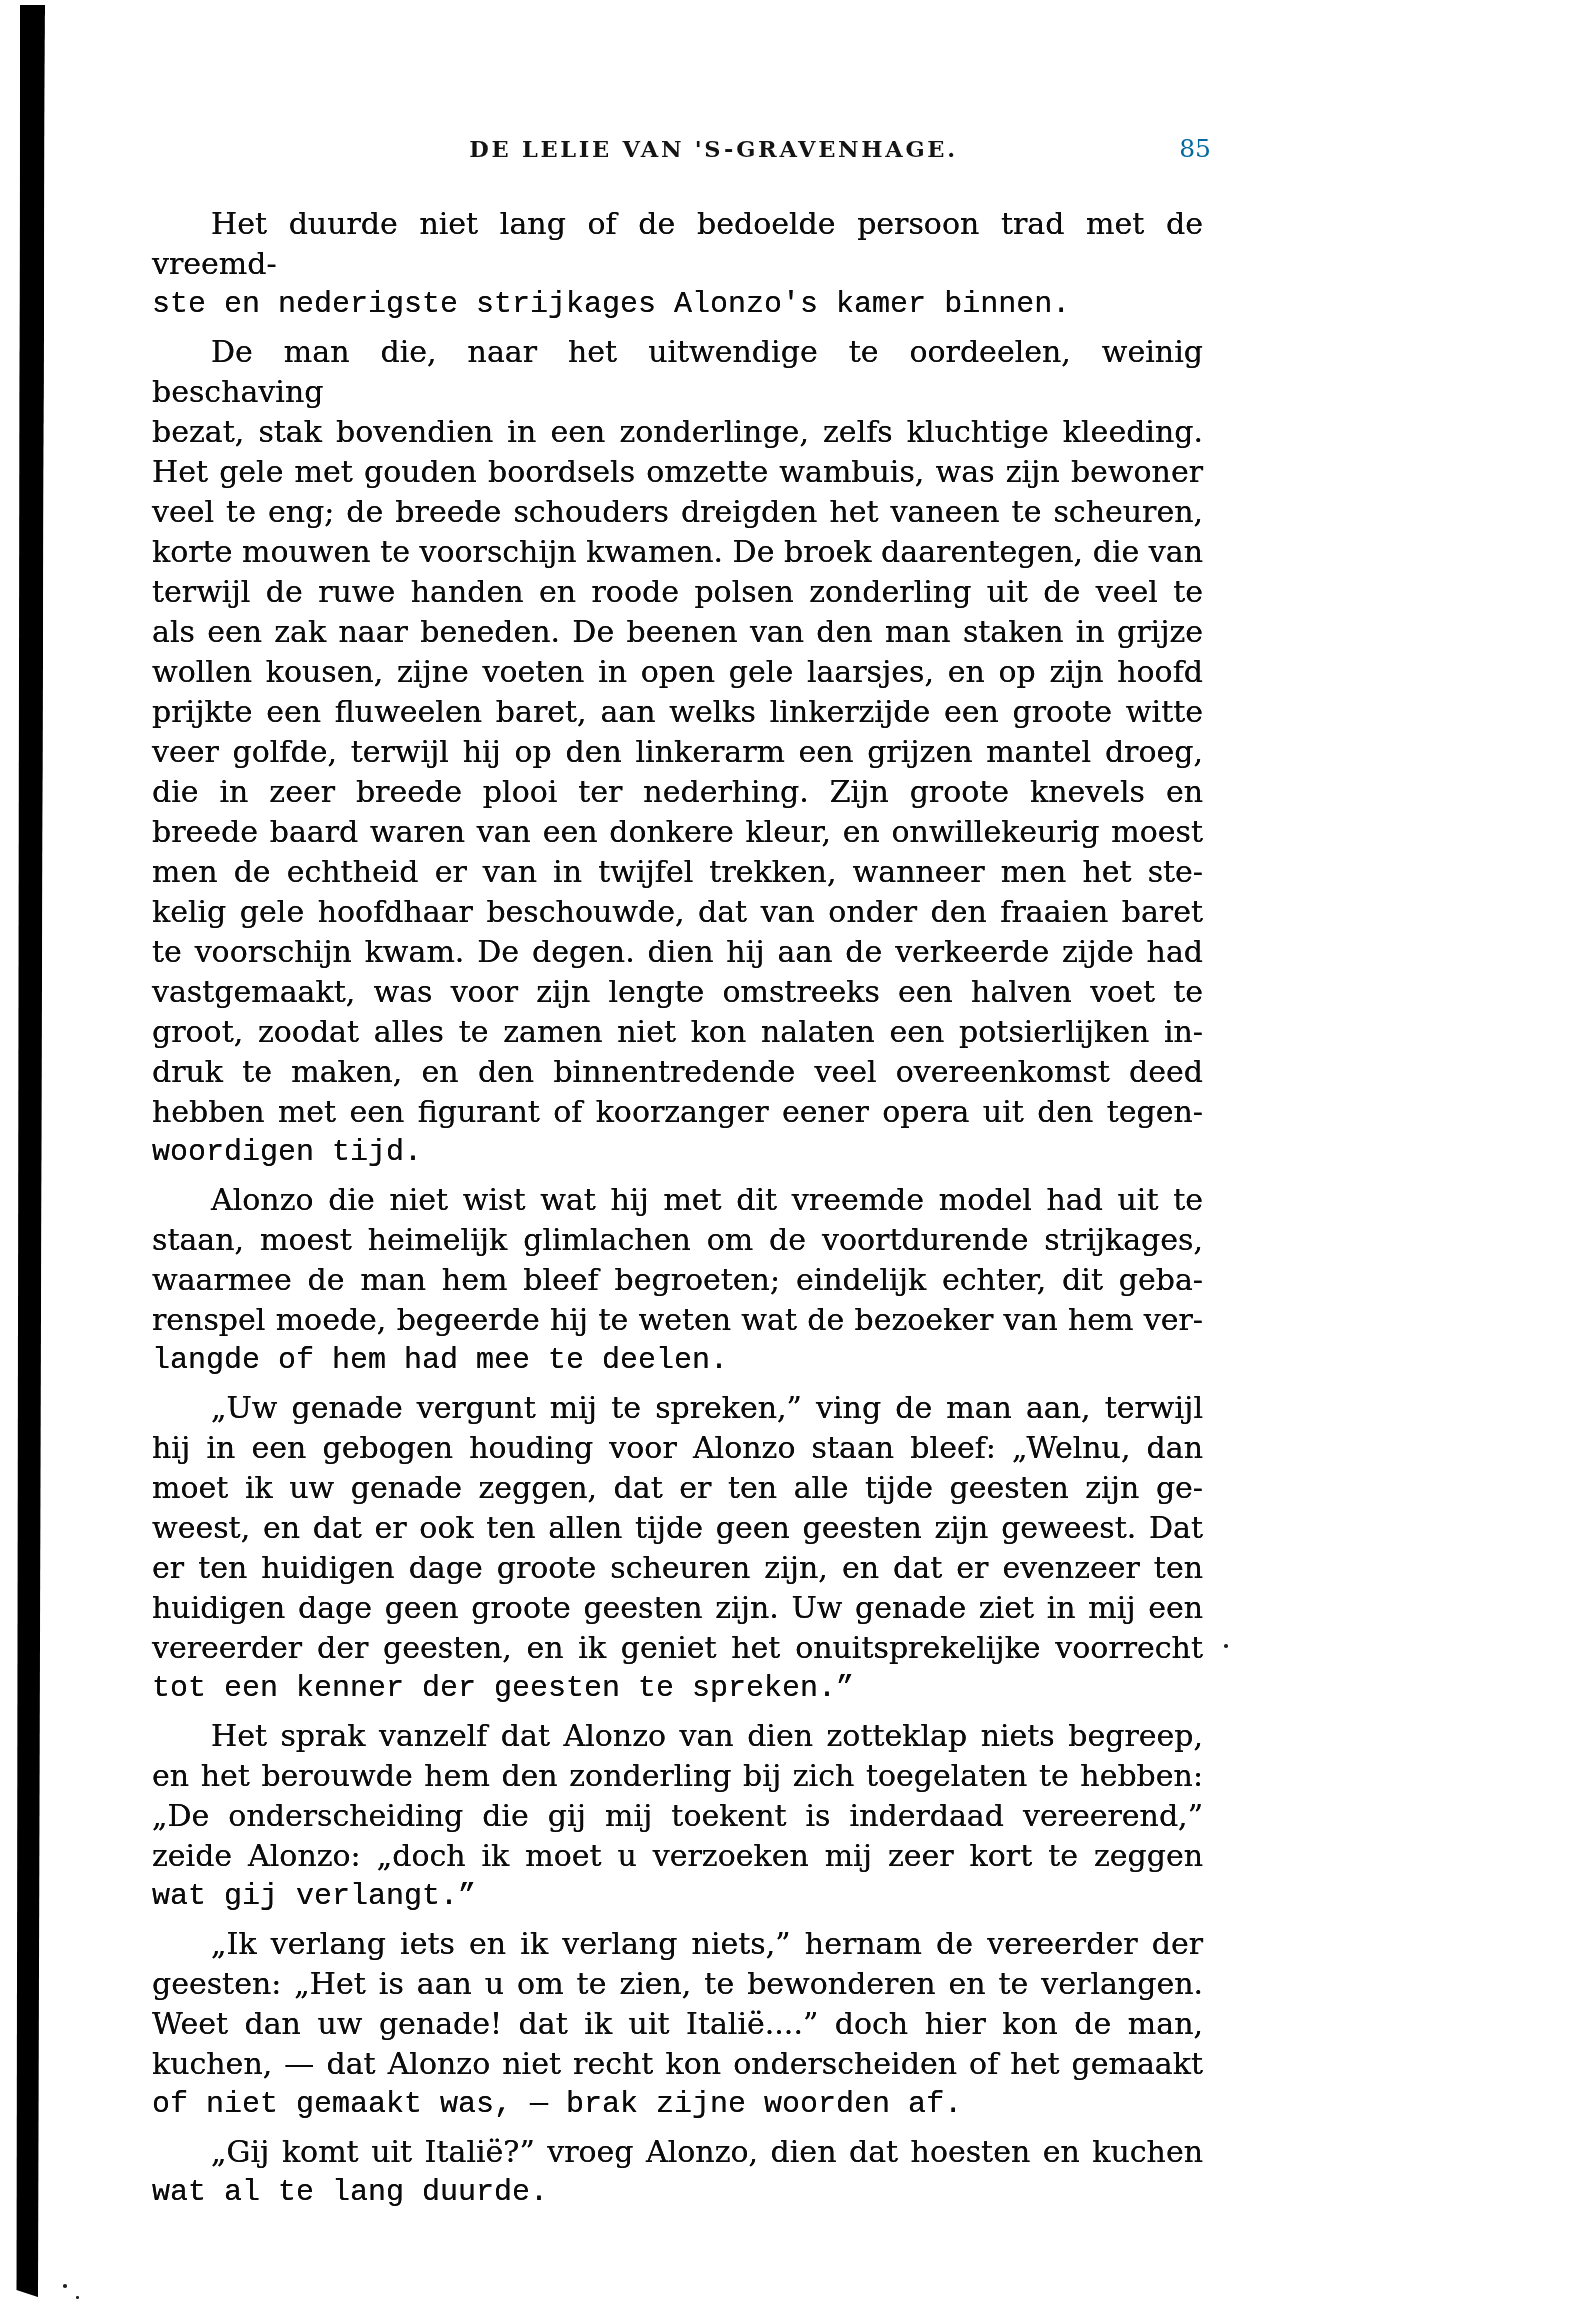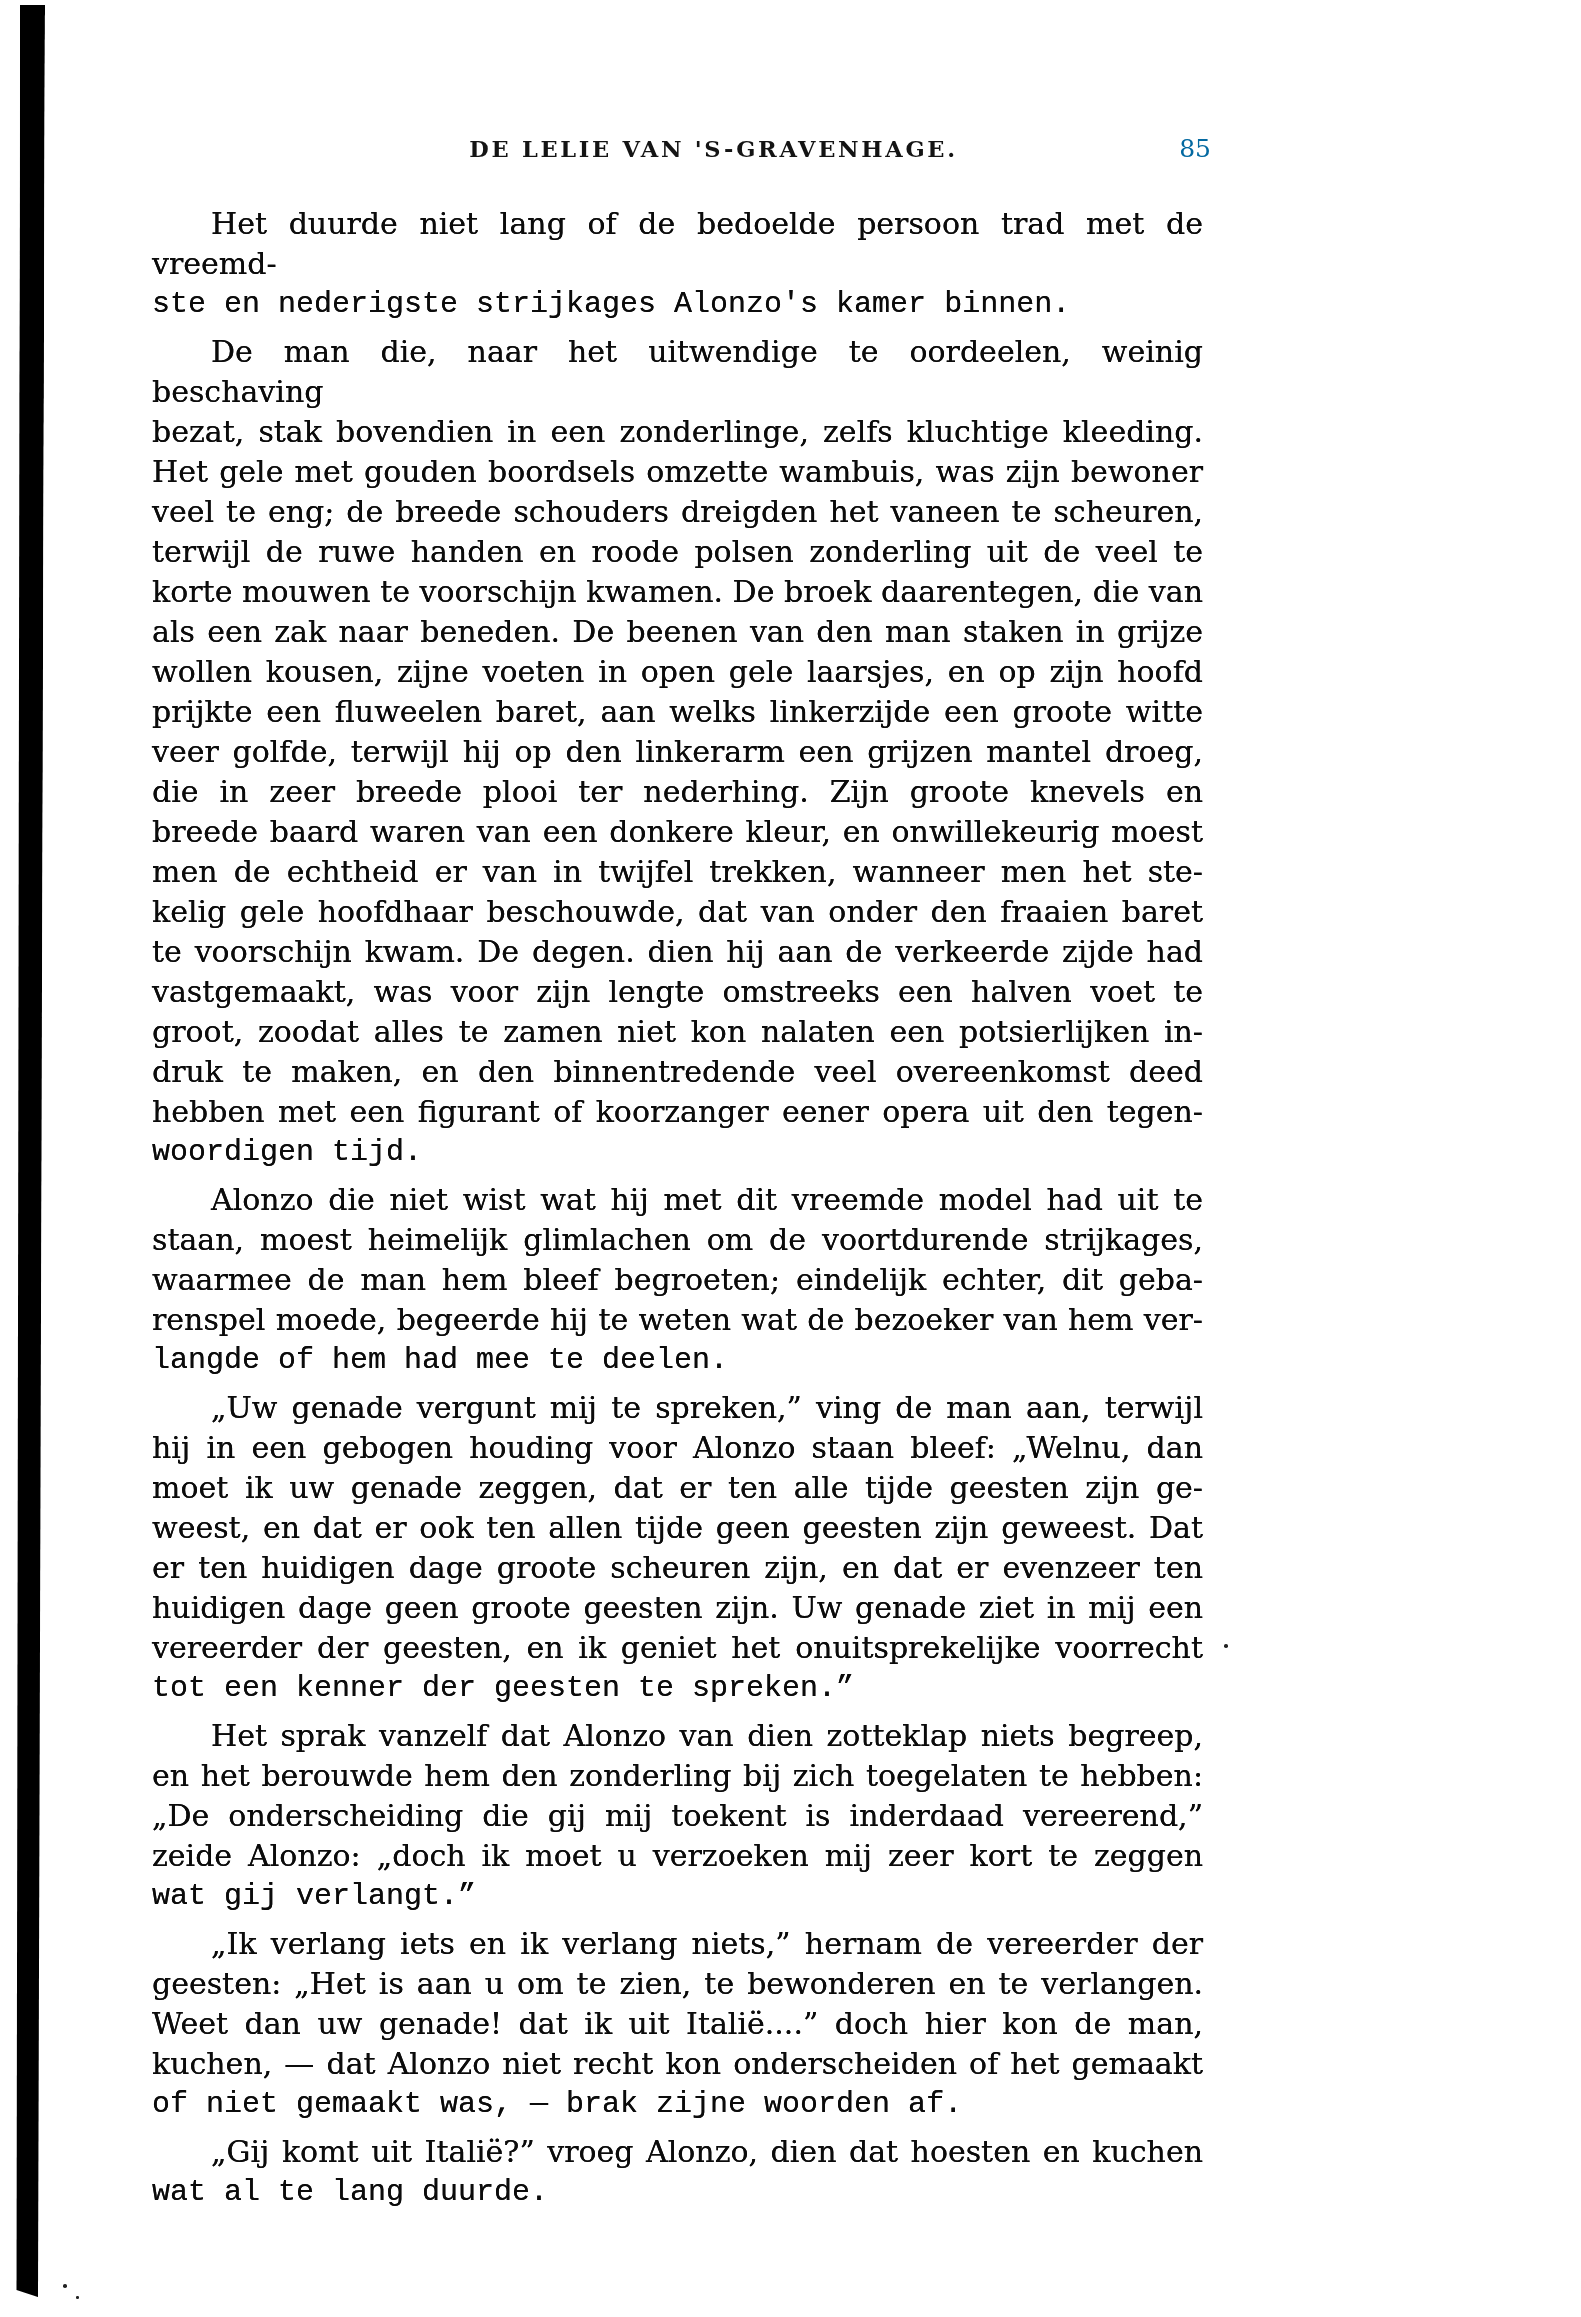--- a/index.html
+++ b/index.html
@@ -87,22 +87,22 @@
   <div class="text-block" id="text-block">
       <div class="para">
         <div class="line indent">Het duurde niet lang of de bedoelde persoon trad met de vreemd-</div>
         <div class="line last">ste en nederigste strijkages Alonzo's kamer binnen.</div>
       </div>
       <div class="para">
         <div class="line indent">De man die, naar het uitwendige te oordeelen, weinig beschaving</div>
         <div class="line">bezat, stak bovendien in een zonderlinge, zelfs kluchtige kleeding.</div>
         <div class="line">Het gele met gouden boordsels omzette wambuis, was zijn bewoner</div>
         <div class="line">veel te eng; de breede schouders dreigden het vaneen te scheuren,</div>
+        <div class="line">korte mouwen te voorschijn kwamen. De broek daarentegen, die van</div>
         <div class="line">terwijl de ruwe handen en roode polsen zonderling uit de veel te</div>
-        <div class="line">korte mouwen te voorschijn kwamen. De broek daarentegen, die van</div>
         <div class="line">als een zak naar beneden. De beenen van den man staken in grijze</div>
         <div class="line">wollen kousen, zijne voeten in open gele laarsjes, en op zijn hoofd</div>
         <div class="line">prijkte een fluweelen baret, aan welks linkerzijde een groote witte</div>
         <div class="line">veer golfde, terwijl hij op den linkerarm een grijzen mantel droeg,</div>
         <div class="line">die in zeer breede plooi ter nederhing. Zijn groote knevels en</div>
         <div class="line">breede baard waren van een donkere kleur, en onwillekeurig moest</div>
         <div class="line">men de echtheid er van in twijfel trekken, wanneer men het ste-</div>
         <div class="line">kelig gele hoofdhaar beschouwde, dat van onder den fraaien baret</div>
         <div class="line">te voorschijn kwam. De degen. dien hij aan de verkeerde zijde had</div>
         <div class="line">vastgemaakt, was voor zijn lengte omstreeks een halven voet te</div>

